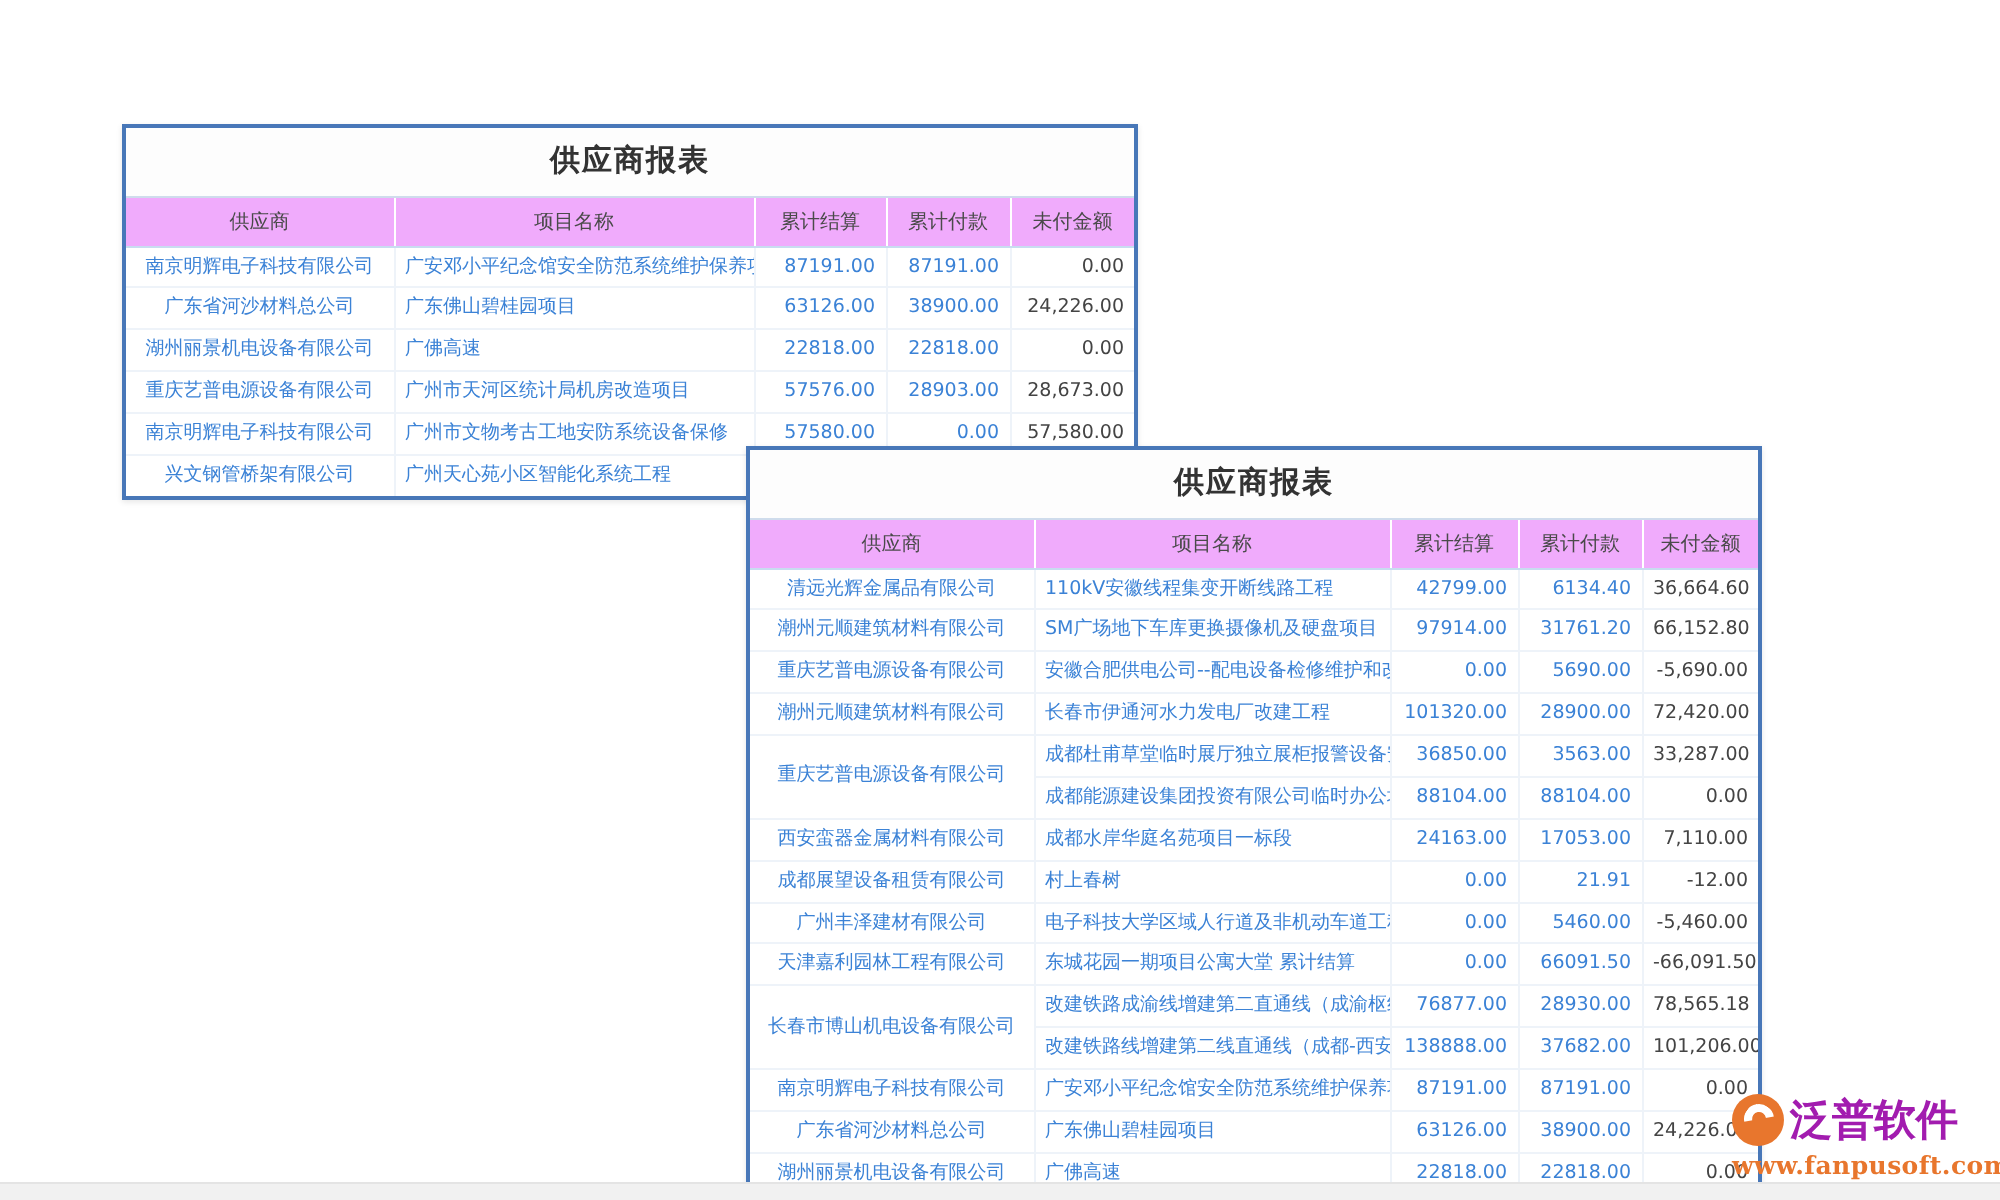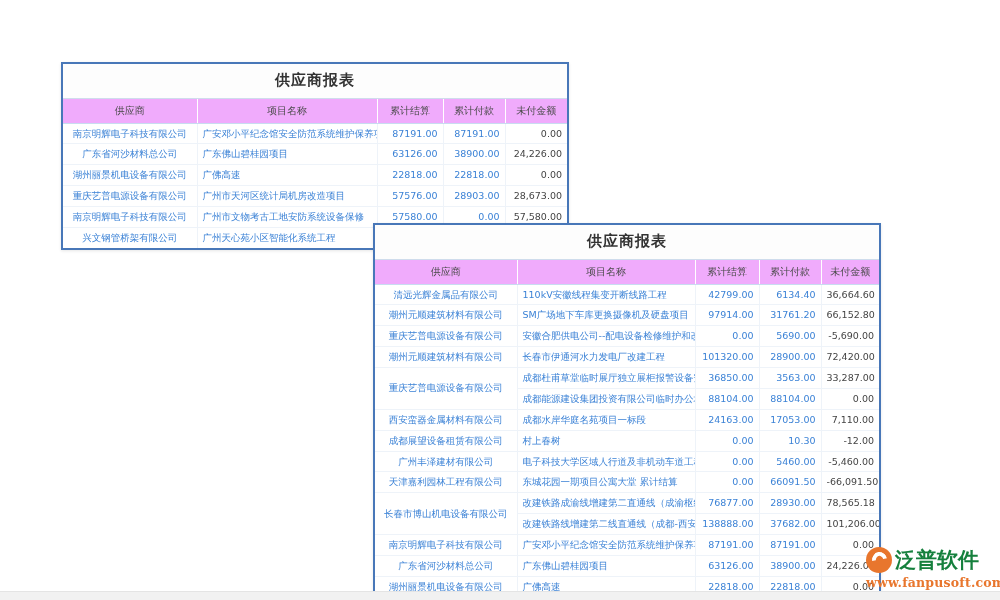--- a/index.html
+++ b/index.html
@@ -137,21 +137,21 @@
     border: 4px solid #ffffff;
     border-radius: 50%;
     border-right-color: transparent;
     border-bottom-color: transparent;
     transform: rotate(35deg);
     box-sizing: border-box;
   }
   #wm-name {
     font-size: 21px;
     font-weight: bold;
-    color: #15803d;
+    color: #a21caf;
     letter-spacing: 0px;
     line-height: 1;
     white-space: nowrap;
   }
   #wm-url {
     font-family: "DejaVu Serif", "Liberation Serif", serif;
     font-size: 12.5px;
     font-weight: bold;
     color: #e8762d;
     letter-spacing: 0.2px;
@@ -295,21 +295,21 @@
             <td class="c-supplier">西安蛮器金属材料有限公司</td>
             <td class="c-project">成都水岸华庭名苑项目一标段</td>
             <td class="c-num">24163.00</td>
             <td class="c-num">17053.00</td>
             <td class="c-num unpaid">7,110.00</td>
           </tr>
           <tr>
             <td class="c-supplier">成都展望设备租赁有限公司</td>
             <td class="c-project">村上春树</td>
             <td class="c-num">0.00</td>
-            <td class="c-num">10.30</td>
+            <td class="c-num">21.91</td>
             <td class="c-num unpaid">-12.00</td>
           </tr>
           <tr>
             <td class="c-supplier">广州丰泽建材有限公司</td>
             <td class="c-project">电子科技大学区域人行道及非机动车道工程施工</td>
             <td class="c-num">0.00</td>
             <td class="c-num">5460.00</td>
             <td class="c-num unpaid">-5,460.00</td>
           </tr>
           <tr>

